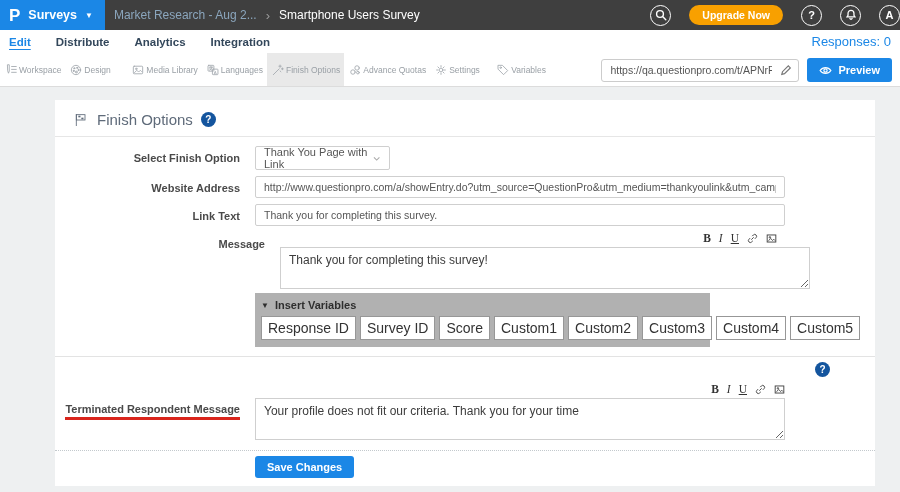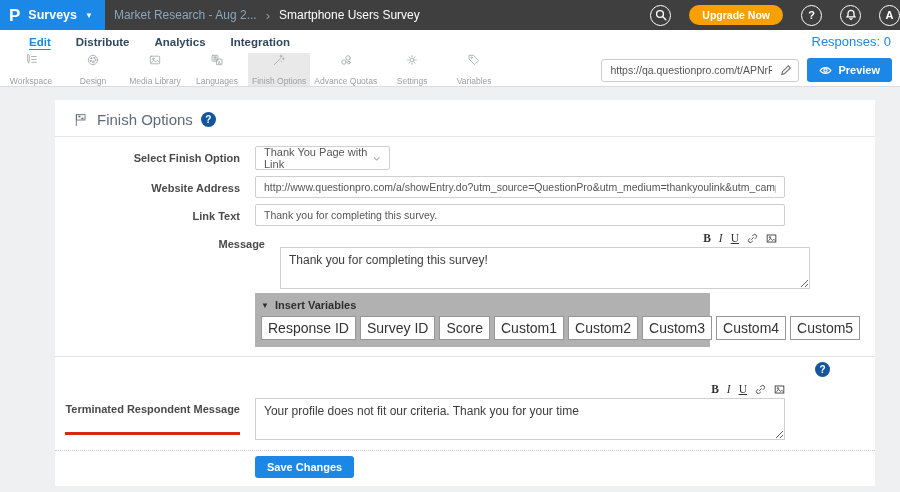--- a/index.html
+++ b/index.html
@@ -17,26 +17,26 @@
   .bc-sep { color:#9b9b9b; font-size:13px; }
   .bc-2 { color:#ffffff; }
   .topbar-actions { margin-left:auto; display:flex; align-items:center; gap:18px; }
   .circle-btn { width:21px; height:21px; border:1.5px solid #fff; border-radius:50%; display:flex; align-items:center; justify-content:center; font-size:11px; font-weight:bold; color:#fff; cursor:pointer; flex-shrink:0; }
   .circle-btn svg { width:12px; height:12px; stroke:#fff; fill:none; stroke-width:1.4; stroke-linecap:round; }
   .upgrade-btn { background:#f8a000; border:none; color:#fff; border-radius:11px; font-size:10.5px; font-weight:bold; padding:4px 13px; cursor:pointer; font-family:inherit; }
 
   
   .tabs-row { height:23px; background:#fff; display:flex; align-items:center; padding:0 9px; gap:25px; font-size:11.5px; font-weight:bold; color:#33475b; }
   .tab { cursor:pointer; }
-  .tab.active { color:#1b87e6; text-decoration:underline; text-underline-offset:3px;margin-left:20px; }
+  .tab.active { color:#1b87e6; text-decoration:underline; text-underline-offset:3px; }
   .responses { margin-left:auto; color:#1b87e6; font-weight:normal; font-size:13px; cursor:pointer; }
 
   
   .ribbon { height:34px; background:#fff; border-bottom:1px solid #dcdcdc; display:flex; align-items:stretch; position:relative; }
-  .ribbon-item { min-width:62px; padding:0 4px; display:flex; flex-direction:column; align-items:center; justify-content:space-between; gap:1px; cursor:pointer; }
+  .ribbon-item { min-width:62px; padding:0 4px; display:flex; flex-direction:row; align-items:center; justify-content:flex-start; gap:1px; cursor:pointer; }
   .ribbon-item.active { background:#e9e9e9; }
   .ribbon-item svg { width:14px; height:14px; stroke:#a3a9af; fill:none; stroke-width:1.5; stroke-linecap:round; stroke-linejoin:round; }
   .ribbon-label { font-size:8.5px; color:#9aa0a6; white-space:nowrap; }
   .ribbon-right { position:absolute; right:8px; top:5px; display:flex; gap:8px; align-items:center; }
   .url-box { width:198px; height:23px; border:1px solid #ccc; border-radius:3px; background:#fff; display:flex; align-items:center; }
   .url-input { border:none; outline:none; flex:1; min-width:0; font-size:10.5px; color:#555; padding:0 2px 0 8px; font-family:inherit; background:transparent; }
   .pencil-btn { width:24px; height:100%; display:flex; align-items:center; justify-content:center; cursor:pointer; }
   .pencil-btn svg { width:12px; height:12px; stroke:#777; fill:none; stroke-width:1.2; }
   .preview-btn { background:#1b87e6; color:#fff; border:none; border-radius:3px; height:24px; padding:0 12px; font-size:11px; font-weight:bold; display:flex; align-items:center; gap:6px; cursor:pointer; font-family:inherit; }
   .preview-btn svg { width:13px; height:13px; stroke:#fff; fill:none; stroke-width:1.1; }
@@ -67,21 +67,21 @@
 
   .variables-panel { margin-left:200px; margin-top:2px; width:455px; background:#b1b1b1; padding:6px 6px 7px; }
   .vp-header { display:flex; align-items:center; gap:6px; font-weight:bold; color:#2e2e2e; font-size:11px; margin-bottom:5px; cursor:pointer; }
   .vp-caret { font-size:8px; }
   .vp-buttons { display:flex; gap:4px; }
   .vp-btn { background:#fff; border:1px solid #979797; font-size:14px; color:#333; padding:3px 6px; white-space:nowrap; font-family:inherit; cursor:pointer; flex:1; }
 
   .section-divider { border-top:1px solid #e3e3e3; margin:9px 0 5px; }
   .help-right { display:flex; justify-content:flex-end; padding-right:45px; margin-bottom:6px; }
 
-  .red-underline { display:inline-block; border-bottom:3px solid #d9251c; padding-bottom:17px; }
+  .red-underline { display:inline-block; border-bottom:3px solid #d9251c; padding-bottom:2px; }
   .dotted-divider { border-top:1px dotted #c3c9cd; margin:8px 0 5px; }
   .save-btn { margin-left:200px; background:#1b87e6; color:#fff; border:none; border-radius:3px; font-size:11px; font-weight:bold; padding:5px 12px; cursor:pointer; font-family:inherit; }
 </style>
 </head>
 <body>
 
 <div class="screen">
 
   <header class="topbar">
     <div class="topbar-left">

